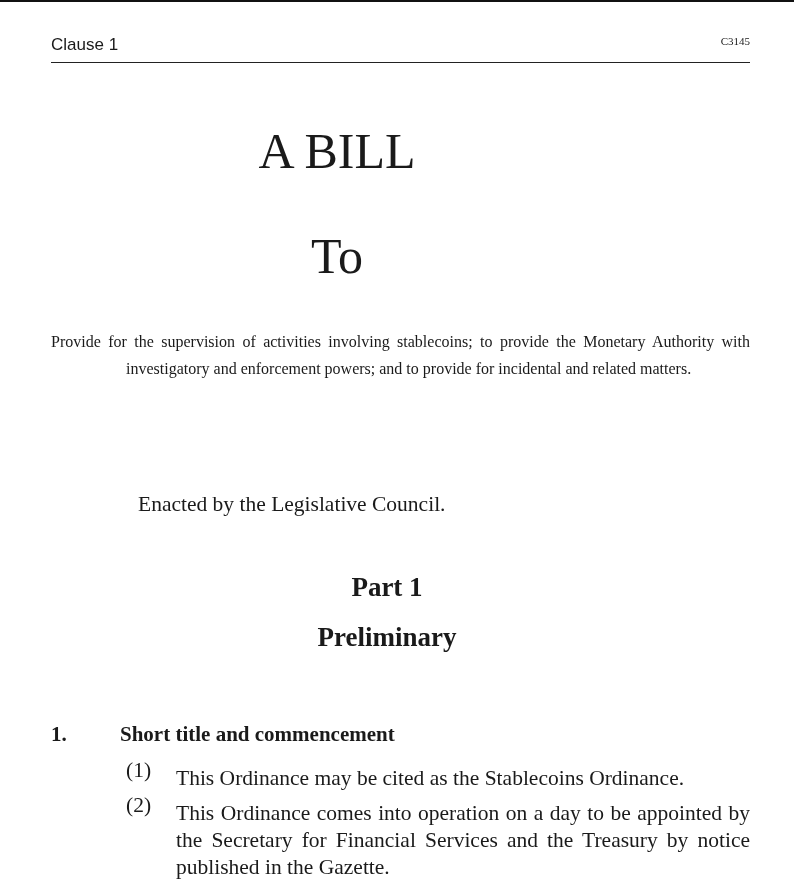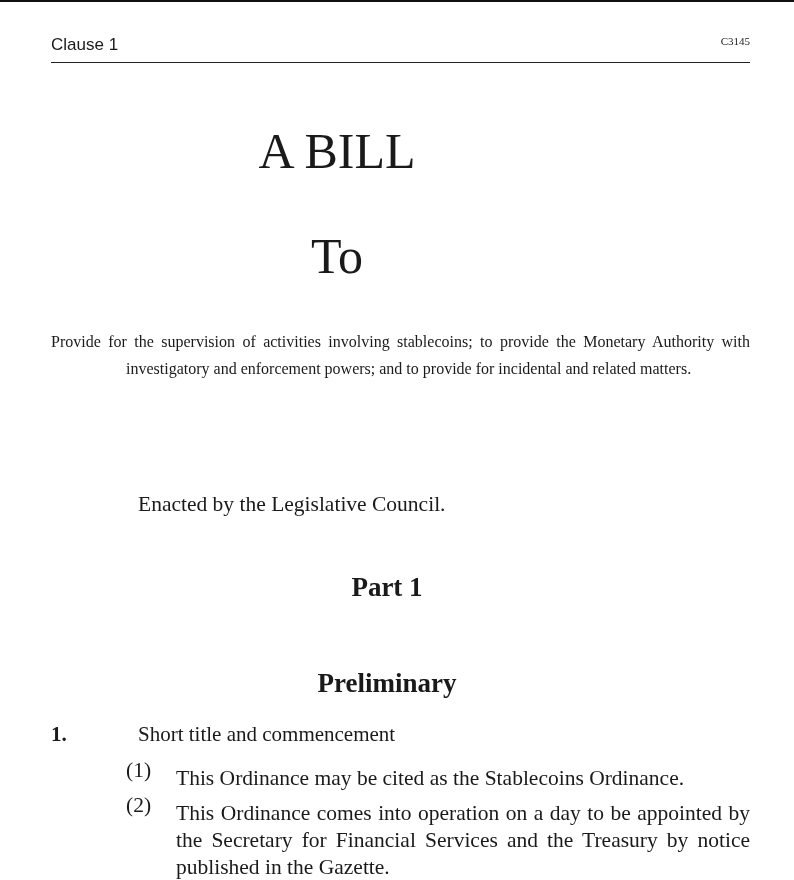--- a/index.html
+++ b/index.html
@@ -7,21 +7,21 @@
   .topline { position: absolute; left: 0; top: 0; width: 794px; height: 2px; background: #111; }
   .header { position: absolute; left: 51px; top: 8px; width: 699px; height: 27px; border-bottom: 1.3px solid #222; margin-top: 27px; }
   .hdr-left { position: absolute; left: 0; top: 0; font-family: "Liberation Sans", sans-serif; font-size: 17px; }
   .hdr-right { position: absolute; right: 0; top: 0; font-family: "Liberation Serif", serif; font-size: 11px; }
   .serif { font-family: "Liberation Serif", serif; }
   .title { position: absolute; left: 0; width: 674px; text-align: center; font-size: 50px; }
   .long-title { position: absolute; left: 51px; top: 328px; width: 699px; font-size: 16px; line-height: 27px; text-align: justify; text-indent: -75px; padding-left: 75px; box-sizing: border-box; }
   .enact { position: absolute; left: 126px; top: 492px; font-size: 21.5px; margin-left: 12px; }
   .part { position: absolute; left: 0; width: 774px; text-align: center; font-weight: bold; font-size: 27px; }
   .section-num { position: absolute; left: 51px; top: 722px; font-weight: bold; font-size: 21px; }
-  .section-title { position: absolute; left: 138px; top: 722px; font-weight: normal; font-size: 21px; }
+  .section-title { position: absolute; left: 120px; top: 722px; font-weight: bold; font-size: 21px; }
   .sub { position: absolute; left: 126px; width: 624px; font-size: 21.5px; line-height: 27px; }
   .sub-num { position: absolute; left: 0; top: 0; }
   .sub-text { position: absolute; left: 50px; top: 0; width: 574px; text-align: justify; margin-top: 8px; }
   .sub-text-last { text-align-last: left; }
 </style>
 </head>
 <body>
 
 <div class="topline"></div>
 
@@ -31,21 +31,21 @@
 </div>
 
 <div class="title serif" style="top:122px;">A BILL</div>
 <div class="title serif" style="top:227px;">To</div>
 
 <div class="long-title serif">Provide for the supervision of activities involving stablecoins; to provide the Monetary Authority with investigatory and enforcement powers; and to provide for incidental and related matters.</div>
 
 <div class="enact serif">Enacted by the Legislative Council.</div>
 
 <div class="part serif" style="top:572px;">Part 1</div>
-<div class="part serif" style="top:668px;">Preliminary</div>
+<div class="part serif" style="top:622px;">Preliminary</div>
 
 <div class="section-num serif">1.</div>
 <div class="section-title serif">Short title and commencement</div>
 
 <div class="sub serif" style="top:757px;">
   <span class="sub-num">(1)</span>
   <span class="sub-text sub-text-last">This Ordinance may be cited as the Stablecoins Ordinance.</span>
 </div>
 
 <div class="sub serif" style="top:792px;">

